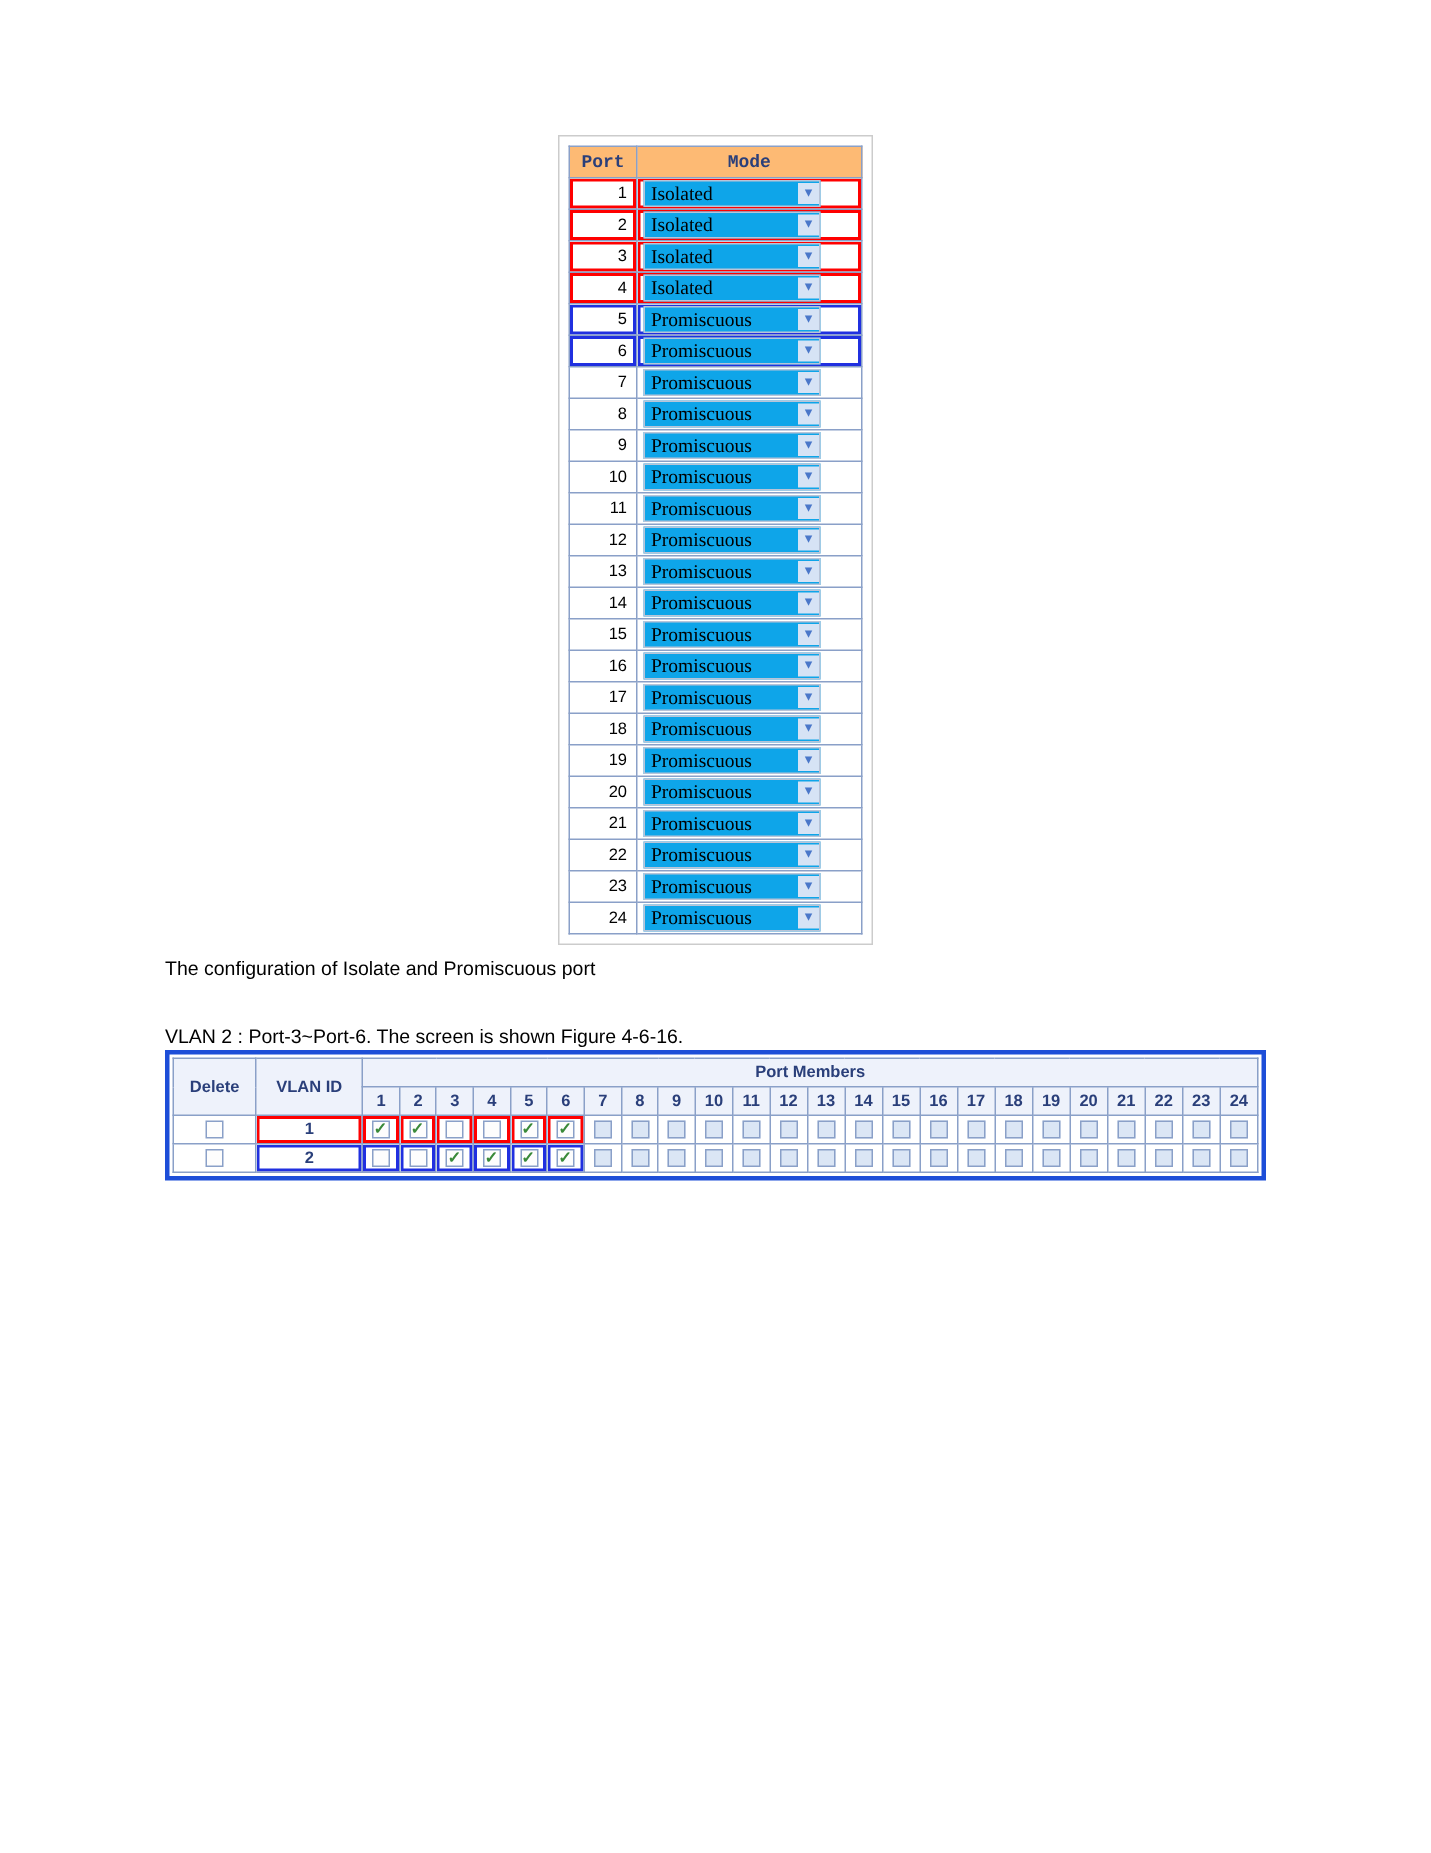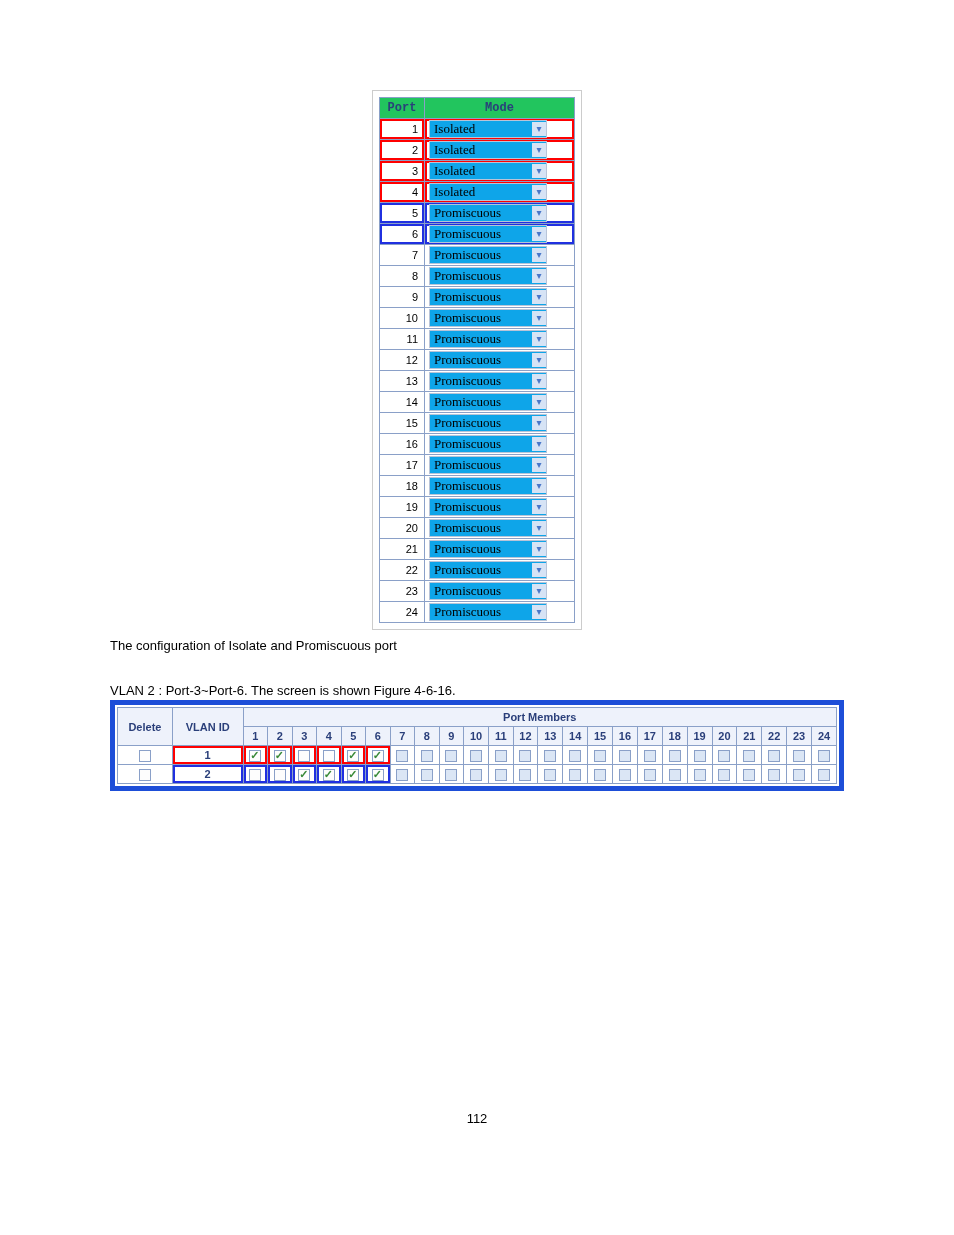--- a/index.html
+++ b/index.html
@@ -21,21 +21,21 @@
     width: 196px;
     border: 1px solid #ccc;
     padding: 6px;
   }
   .pm-table {
     border-collapse: collapse;
     width: 100%;
     font-size: 12px;
   }
   .pm-table th {
-    background: #22c55e;
+    background: #fdba74;
     color: #2a3f7a;
     font-family: "Courier New", monospace;
     font-weight: bold;
     border: 1px solid #8aa0c8;
     padding: 3px 4px;
     text-align: center;
   }
   .pm-table td.port {
     border: 1px solid #8aa0c8;
     text-align: right;
@@ -74,21 +74,21 @@
   .caption {
     text-align: left;
     font-size: 13px;
     margin: 8px 0 30px 0;
   }
 
   .vlan-text { font-size: 13px; margin-top: 22px; }
   .figref { color: #000000; }
 
   
-  .mem-outer { border: 5px solid #1d4ed8; padding: 2px; margin-top: 2px; }
+  .mem-outer { border: 3px solid #1d4ed8; padding: 2px; margin-top: 2px; }
   .mem-table {
     border-collapse: collapse;
     width: 100%;
     font-size: 11px;
   }
   .mem-table th, .mem-table td {
     border: 1px solid #8aa0c8;
     text-align: center;
     padding: 1px 2px;
     height: 16px;
@@ -453,14 +453,13 @@
             <td><span class="mem-chk blue"></span></td>
             <td><span class="mem-chk blue"></span></td>
             <td><span class="mem-chk blue"></span></td>
             <td><span class="mem-chk blue"></span></td>
             <td><span class="mem-chk blue"></span></td>
           </tr>
         </tbody>
     </table>
   </div>
 
-  <div class="pagenum">112</div>
 </div>
 
 </body></html>

